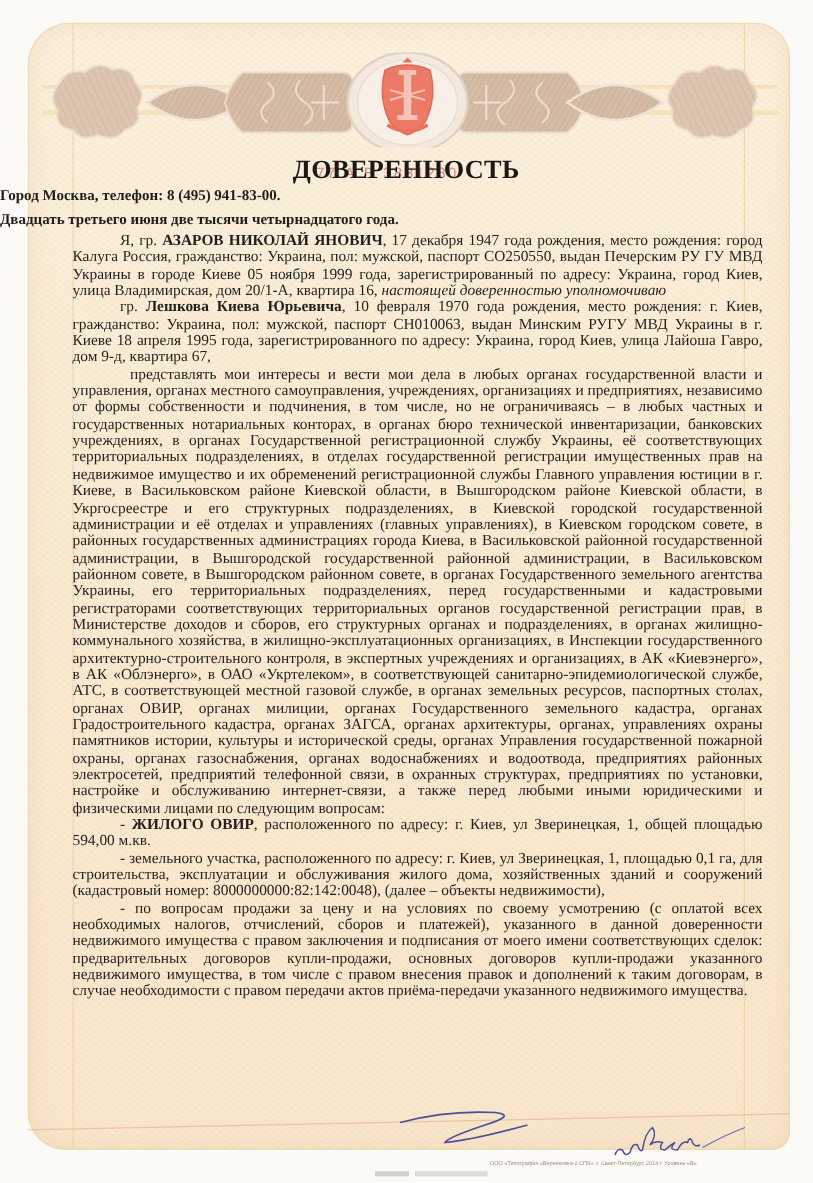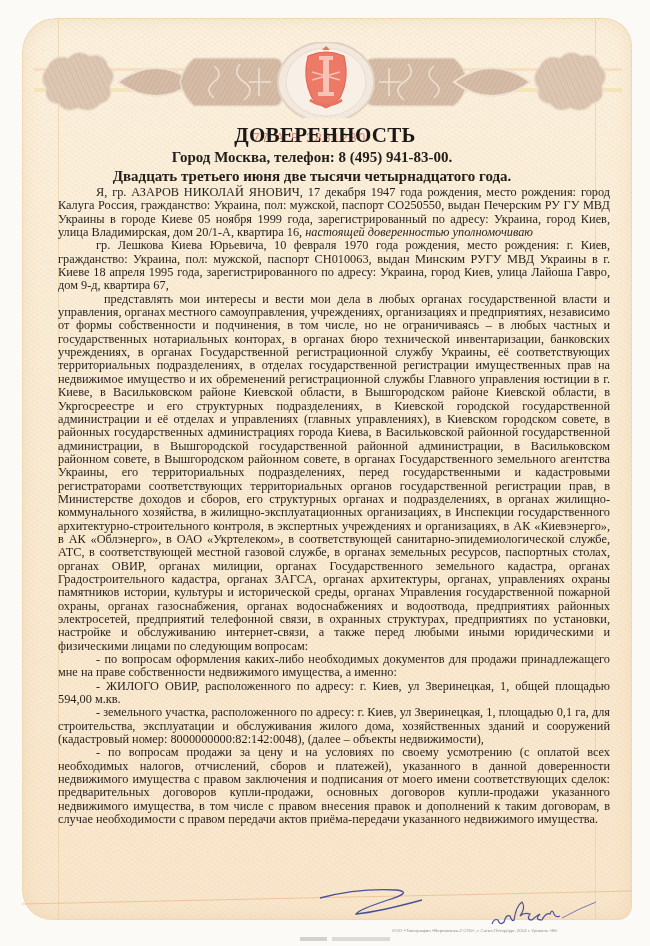--- a/index.html
+++ b/index.html
@@ -72,44 +72,44 @@
       text-align: center;
       font-weight: bold;
       font-size: 21px;
       letter-spacing: 0.3px;
       color: #1c1815;
     }
     .head-line {
       position: absolute;
       left: 0;
       width: 624px;
-      text-align: center;
+      text-align: left;
       font-weight: bold;
-      font-size: 15px;
+      font-size: 12px;
       color: #221d19;
     }
     .head-line.l1 { top: 149px; }
     .head-line.l2 { top: 168px; }
 
     .body-text {
       position: absolute;
       left: 58px;
       top: 186px;
       width: 552px;
       font-size: 12.3px;
       line-height: 13.35px;
       text-align: justify;
       color: #231f1b;
     }
     .body-text p {
       margin: 0;
       text-indent: 30px;
     }
     .body-text p.wide-indent { text-indent: 38px; }
-    .bold { font-weight: normal; }
+    .bold { font-weight: bold; }
     .ital { font-style: italic; }
 
     .sig {
       position: absolute;
     }
     .sig svg { display: block; }
     .sig-left { left: 318px; top: 884px; }
     .sig-right { left: 488px; top: 896px; }
 
     .printer-line {
@@ -198,21 +198,20 @@
 <div class="head-line l2">Двадцать третьего июня две тысячи четырнадцатого года.</div>
 
 <div class="body-text">
   <p class="wide-indent">
     <span>Я, гр. </span><span class="bold">АЗАРОВ НИКОЛАЙ ЯНОВИЧ</span><span>, 17 декабря 1947 года рождения, место рождения: город Калуга Россия, гражданство: Украина, пол: мужской, паспорт СО250550, выдан Печерским РУ ГУ МВД Украины в городе Киеве 05 ноября 1999 года, зарегистрированный по адресу: Украина, город Киев, улица Владимирская, дом 20/1-А, квартира 16, </span><span class="ital">настоящей доверенностью уполномочиваю</span>
   </p>
   <p class="wide-indent">
     <span>гр. </span><span class="bold">Лешкова Киева Юрьевича</span><span>, 10 февраля 1970 года рождения, место рождения: г. Киев, гражданство: Украина, пол: мужской, паспорт СН010063, выдан Минским РУГУ МВД Украины в г. Киеве 18 апреля 1995 года, зарегистрированного по адресу: Украина, город Киев, улица Лайоша Гавро, дом 9-д, квартира 67,</span>
   </p>
   <p style="text-indent:46px">представлять мои интересы и вести мои дела в любых органах государственной власти и управления, органах местного самоуправления, учреждениях, организациях и предприятиях, независимо от формы собственности и подчинения, в том числе, но не ограничиваясь – в любых частных и государственных нотариальных конторах, в органах бюро технической инвентаризации, банковских учреждениях, в органах Государственной регистрационной службу Украины, её соответствующих территориальных подразделениях, в отделах государственной регистрации имущественных прав на недвижимое имущество и их обременений регистрационной службы Главного управления юстиции в г. Киеве, в Васильковском районе Киевской области, в Вышгородском районе Киевской области, в Укргосреестре и его структурных подразделениях, в Киевской городской государственной администрации и её отделах и управлениях (главных управлениях), в Киевском городском совете, в районных государственных администрациях города Киева, в Васильковской районной государственной администрации, в Вышгородской государственной районной администрации, в Васильковском районном совете, в Вышгородском районном совете, в органах Государственного земельного агентства Украины, его территориальных подразделениях, перед государственными и кадастровыми регистраторами соответствующих территориальных органов государственной регистрации прав, в Министерстве доходов и сборов, его структурных органах и подразделениях, в органах жилищно-коммунального хозяйства, в жилищно-эксплуатационных организациях, в Инспекции государственного архитектурно-строительного контроля, в экспертных учреждениях и организациях, в АК «Киевэнерго», в АК «Облэнерго», в ОАО «Укртелеком», в соответствующей санитарно-эпидемиологической службе, АТС, в соответствующей местной газовой службе, в органах земельных ресурсов, паспортных столах, органах ОВИР, органах милиции, органах Государственного земельного кадастра, органах Градостроительного кадастра, органах ЗАГСА, органах архитектуры, органах, управлениях охраны памятников истории, культуры и исторической среды, органах Управления государственной пожарной охраны, органах газоснабжения, органах водоснабжениях и водоотвода, предприятиях районных электросетей, предприятий телефонной связи, в охранных структурах, предприятиях по установки, настройке и обслуживанию интернет-связи, а также перед любыми иными юридическими и физическими лицами по следующим вопросам:</p>
-  <p class="wide-indent">- по вопросам оформления каких-либо необходимых документов для продажи принадлежащего мне на праве собственности недвижимого имущества, а именно:</p>
   <p class="wide-indent">
     <span>- </span><span class="bold">ЖИЛОГО ОВИР</span><span>, расположенного по адресу: г. Киев, ул Зверинецкая, 1, общей площадью 594,00 м.кв.</span>
   </p>
   <p class="wide-indent">- земельного участка, расположенного по адресу: г. Киев, ул Зверинецкая, 1, площадью 0,1 га, для строительства, эксплуатации и обслуживания жилого дома, хозяйственных зданий и сооружений (кадастровый номер: 8000000000:82:142:0048), (далее – объекты недвижимости),</p>
   <p class="wide-indent">- по вопросам продажи за цену и на условиях по своему усмотрению (с оплатой всех необходимых налогов, отчислений, сборов и платежей), указанного в данной доверенности недвижимого имущества с правом заключения и подписания от моего имени соответствующих сделок: предварительных договоров купли-продажи, основных договоров купли-продажи указанного недвижимого имущества, в том числе с правом внесения правок и дополнений к таким договорам, в случае необходимости с правом передачи актов приёма-передачи указанного недвижимого имущества.</p>
 </div>
 
 <div class="sig sig-left">
   <svg width="110" height="34" viewBox="0 0 110 34">
     <path d="M2 14 Q40 4 78 6 Q96 8 70 16 Q40 26 38 30 Q60 28 104 16" stroke="#4a4f9a" stroke-width="1.3" fill="none"></path>

